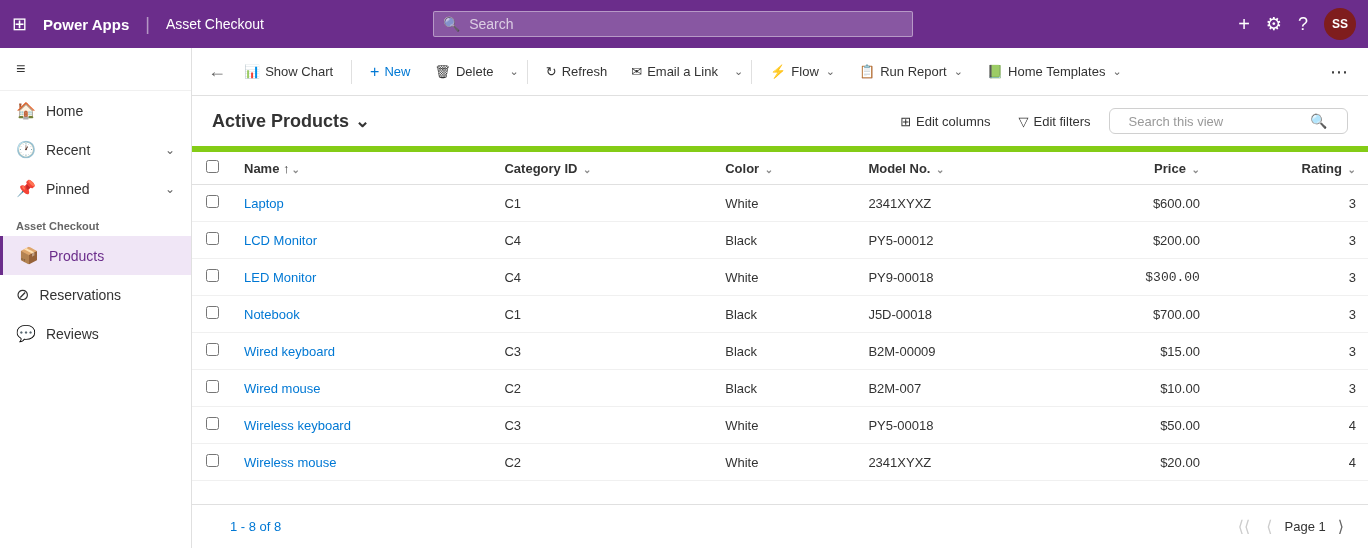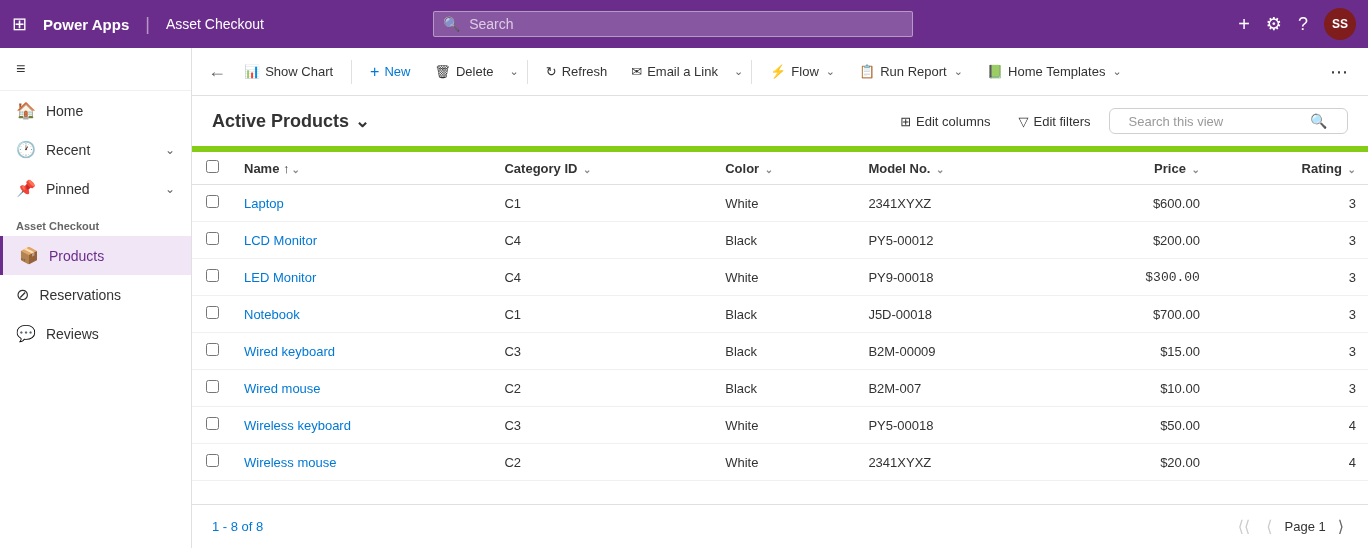--- a/index.html
+++ b/index.html
@@ -215,21 +215,21 @@
 
     
     .pagination {
       display: flex;
       align-items: center;
       padding: 10px 20px;
       border-top: 1px solid #e0e0e0;
       background: white;
       flex-shrink: 0;
     }
-    .pagination .count { font-size: 13px; color: #0078d4; }
+    .pagination .count { font-size: 13px; color: #0078d4; margin-left: 18px; }
     .pagination .page-nav { margin-left: auto; display: flex; align-items: center; gap: 8px; }
     .pagination .page-nav span { font-size: 13px; color: #333; }
     .pagination .page-nav button {
       background: transparent;
       border: none;
       cursor: pointer;
       font-size: 16px;
       color: #666;
       padding: 2px 4px;
     }

